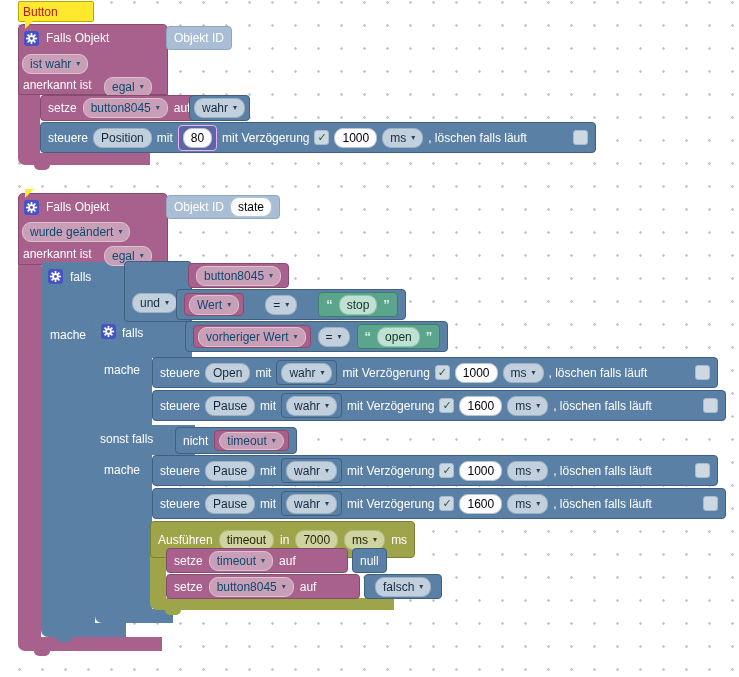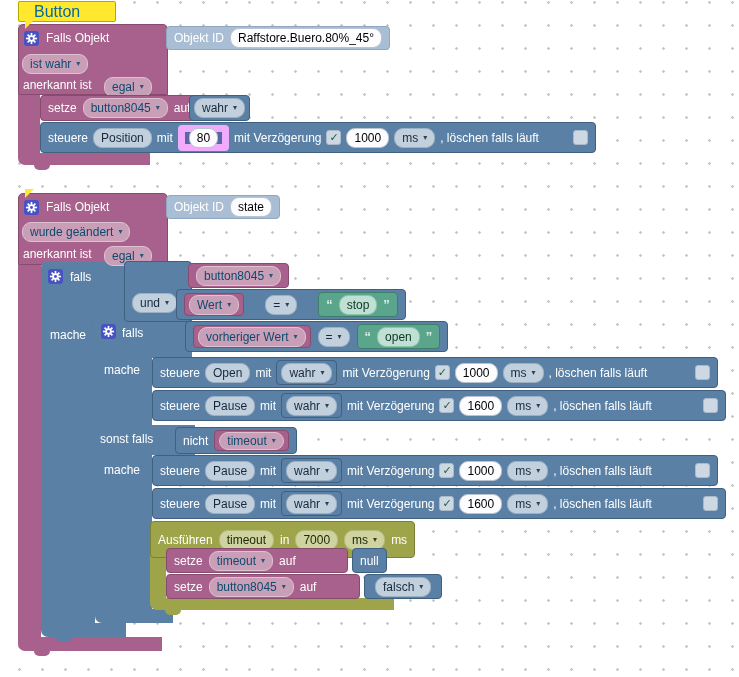--- a/index.html
+++ b/index.html
@@ -15,39 +15,39 @@
   .rtr{border-top-right-radius:5px}
   .rbl{border-bottom-left-radius:7px}
   .blk{position:absolute;box-sizing:border-box;display:flex;align-items:center;gap:6px;
        padding:0 7px;border-radius:4px;color:#fff;font-size:12px;white-space:nowrap;z-index:2}
   .inl{position:static;display:inline-flex;z-index:auto}
   .pink{background:#a8618c;border:1px solid #874b6e}
   .blue{background:#5b80a5;border:1px solid #3f607f}
   .green{background:#5ba58c;border:1px solid #3e7f6a}
   .olive{background:#9ea449;border:1px solid #7b8134}
   .lblue{background:#a9bed4;border:1px solid #8fa7bf}
-  .math{background:#5b67a5;border:7px solid #f0abfc}
+  .math{background:#5b67a5;border:1px solid #f0abfc}
   .fld{display:inline-flex;align-items:center;height:18px;padding:0 7px;border-radius:9px;
        font-size:12px;line-height:1}
   .f-blue{background:#c2d0de;border:1px solid #9db1c4;color:#17293a}
   .f-pink{background:#c99fb7;border:1px solid #ddc2d1;color:#0c4a6e}
   .f-white{background:#fdfdff;border:1px solid #b9c4d0;color:#000}
   .f-green{background:#bfe0d2;border:1px solid #8cc4ae;color:#0f3526}
   .f-olive{background:#ced3a0;border:1px solid #b4ba7a;color:#24270a}
   .arr{font-size:8px;margin-left:5px;opacity:.85}
   .cbx{width:15px;height:15px;border-radius:3px;background:#cdd8e3;border:1px solid #a9bacb;
        display:inline-flex;align-items:center;justify-content:center;font-size:11px;
        color:#1d5a40;font-weight:bold;box-sizing:border-box;flex:0 0 auto}
   .push{margin-left:auto}
   .albl{position:absolute;color:#fff;font-size:12px;z-index:2;white-space:nowrap}
   .gear{position:absolute;width:15px;height:15px;background:#4752c4;border-radius:3px;
         display:flex;align-items:center;justify-content:center;z-index:3}
   .gear svg{display:block}
-  .comment{position:absolute;background:#ffe82e;border:1px solid #b7a700;color:#0369a1;
-           font-size:16px;display:flex;align-items:center;padding:0 15px;border-radius:2px;z-index:4}
+  .comment{position:absolute;background:#ffe82e;border:1px solid #b7a700;color:#b91c1c;
+           font-size:12px;display:flex;align-items:center;padding:0 4px;border-radius:2px;z-index:4}
   .tail{position:absolute;width:0;height:0;border-top:9px solid #ffe82e;
         border-right:9px solid transparent;z-index:4}
   .foot{position:absolute;height:5px;border-radius:0 0 5px 5px;z-index:1}
 </style>
 </head>
 <body>
 
 <div class="ws">
 
   <div class="comment" style="left:18px;top:1px;width:66px;height:19px">Button</div>
@@ -63,21 +63,20 @@
           <line x1="11.2" y1="2.8" x2="2.8" y2="11.2"></line>
         </g>
       <circle cx="7" cy="7" r="3.4" fill="#fff"></circle>
         <circle cx="7" cy="7" r="1.6" fill="#4752c4"></circle>
       </svg>
   </div>
   <span class="albl" style="left:46px;top:31px">Falls Objekt</span>
 
   <div class="blk lblue" style="left:166px;top:26px;height:24px">
     <span>Objekt ID</span>
-    <span class="fld f-white">Raffstore.Buero.80%_45°</span>
   </div>
 
   <span class="fld f-pink" style="position:absolute;left:22px;top:54px;z-index:2">
     <span>ist wahr</span>
     <span class="arr">▾</span>
   </span>
   <span class="albl" style="left:23px;top:78px">anerkannt ist</span>
   <span class="fld f-pink" style="position:absolute;left:104px;top:77px;z-index:2">
     <span>egal</span>
     <span class="arr">▾</span>

